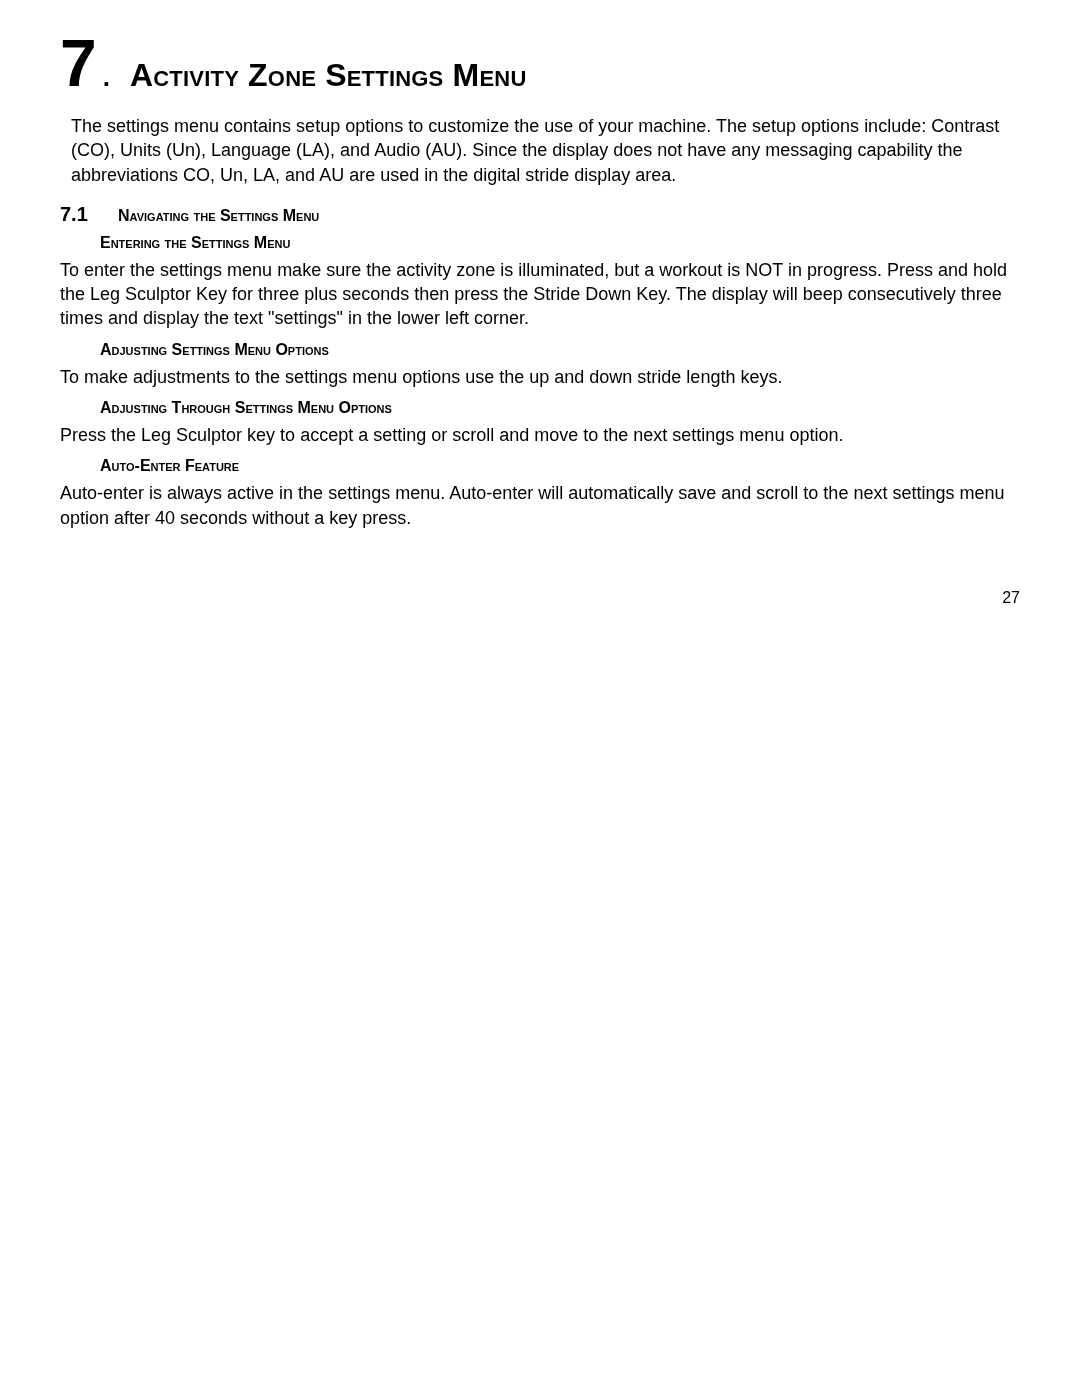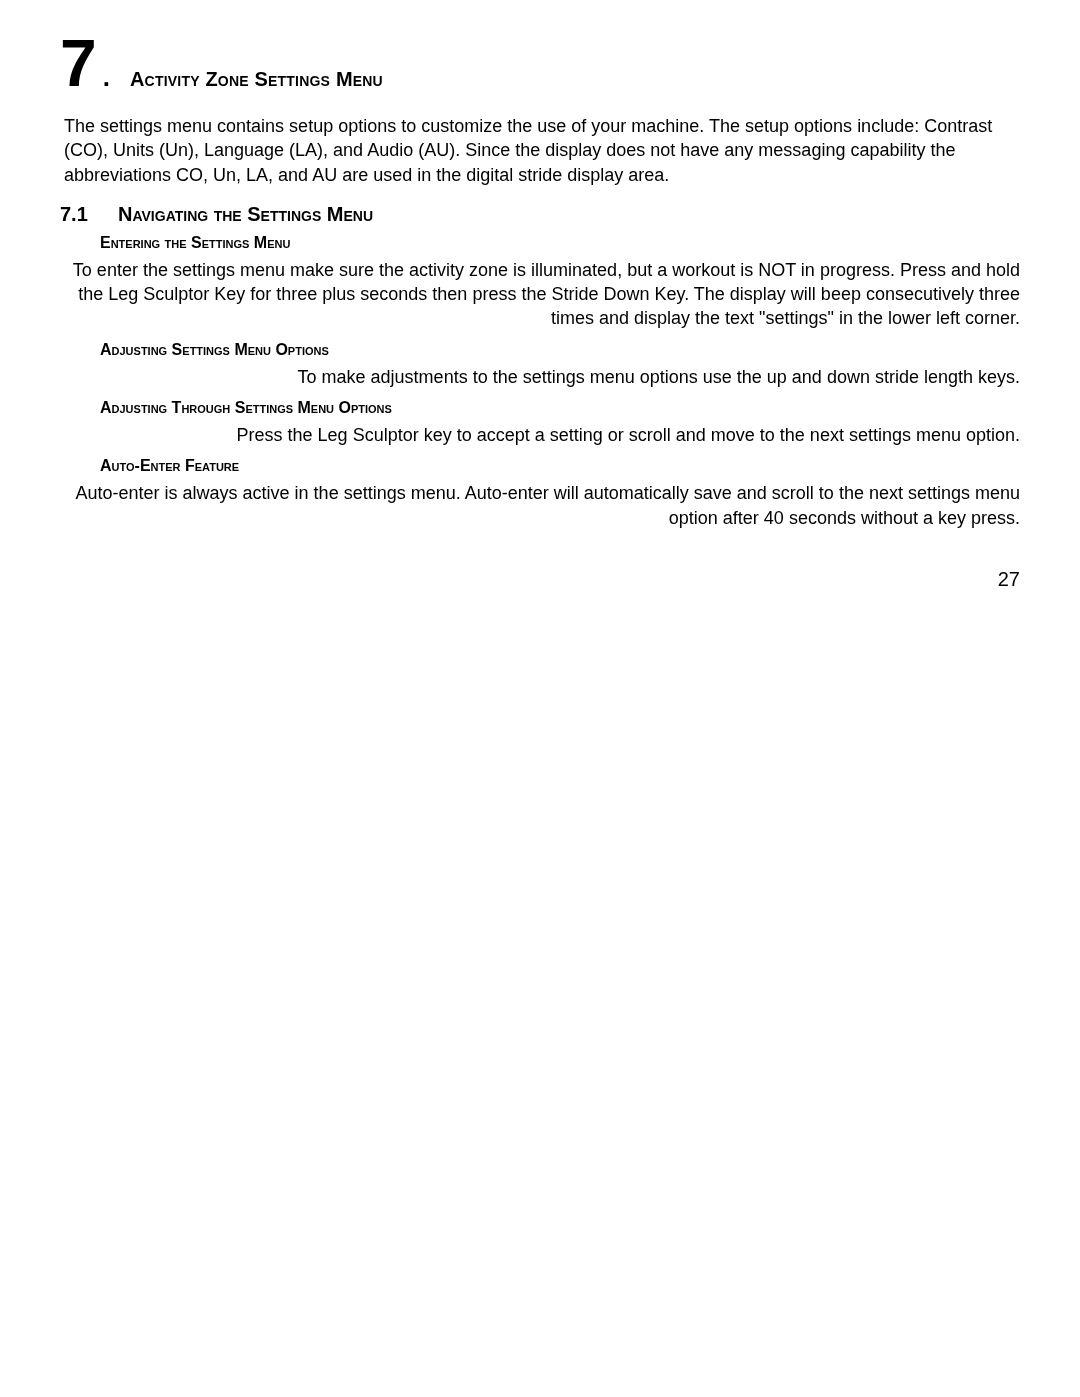--- a/index.html
+++ b/index.html
@@ -27,62 +27,61 @@
     font-weight: bold;
     line-height: 1;
     margin-right: 6px;
   }
   .chapter-dot {
     font-size: 26px;
     font-weight: bold;
     margin-right: 20px;
   }
   .chapter-title {
-    font-size: 20px;
+    font-size: 32px;
     font-weight: bold;
     font-variant: small-caps;
     letter-spacing: 0.2px;
   }
   .body-text {
     font-size: 18px;
     line-height: 1.35;
-    margin: 0 0 16px 4px;
+    margin: 0 0 16px 11px;
   }
   .section-row {
     display: flex;
     align-items: baseline;
     margin-bottom: 8px;
   }
   .section-number {
     font-size: 20px;
     font-weight: bold;
     width: 58px;
   }
   .section-title {
-    font-size: 20px;
+    font-size: 16px;
     font-weight: bold;
     font-variant: small-caps;
   }
   .subhead {
     font-size: 16px;
     font-weight: bold;
     font-variant: small-caps;
     margin: 2px 0 6px 40px;
   }
   .para {
     font-size: 18px;
     line-height: 1.35;
     margin: 0 0 10px 0;
-    text-align: right;
   }
   .page-number {
     position: absolute;
     right: 60px;
-    top: 568px;
-    font-size: 20px;
+    top: 589px;
+    font-size: 16px;
   }
 </style>
 </head>
 <body>
 
 <div class="page">
 
   <div class="chapter-heading">
     <span class="chapter-number">7</span>
     <span class="chapter-dot">.</span>

